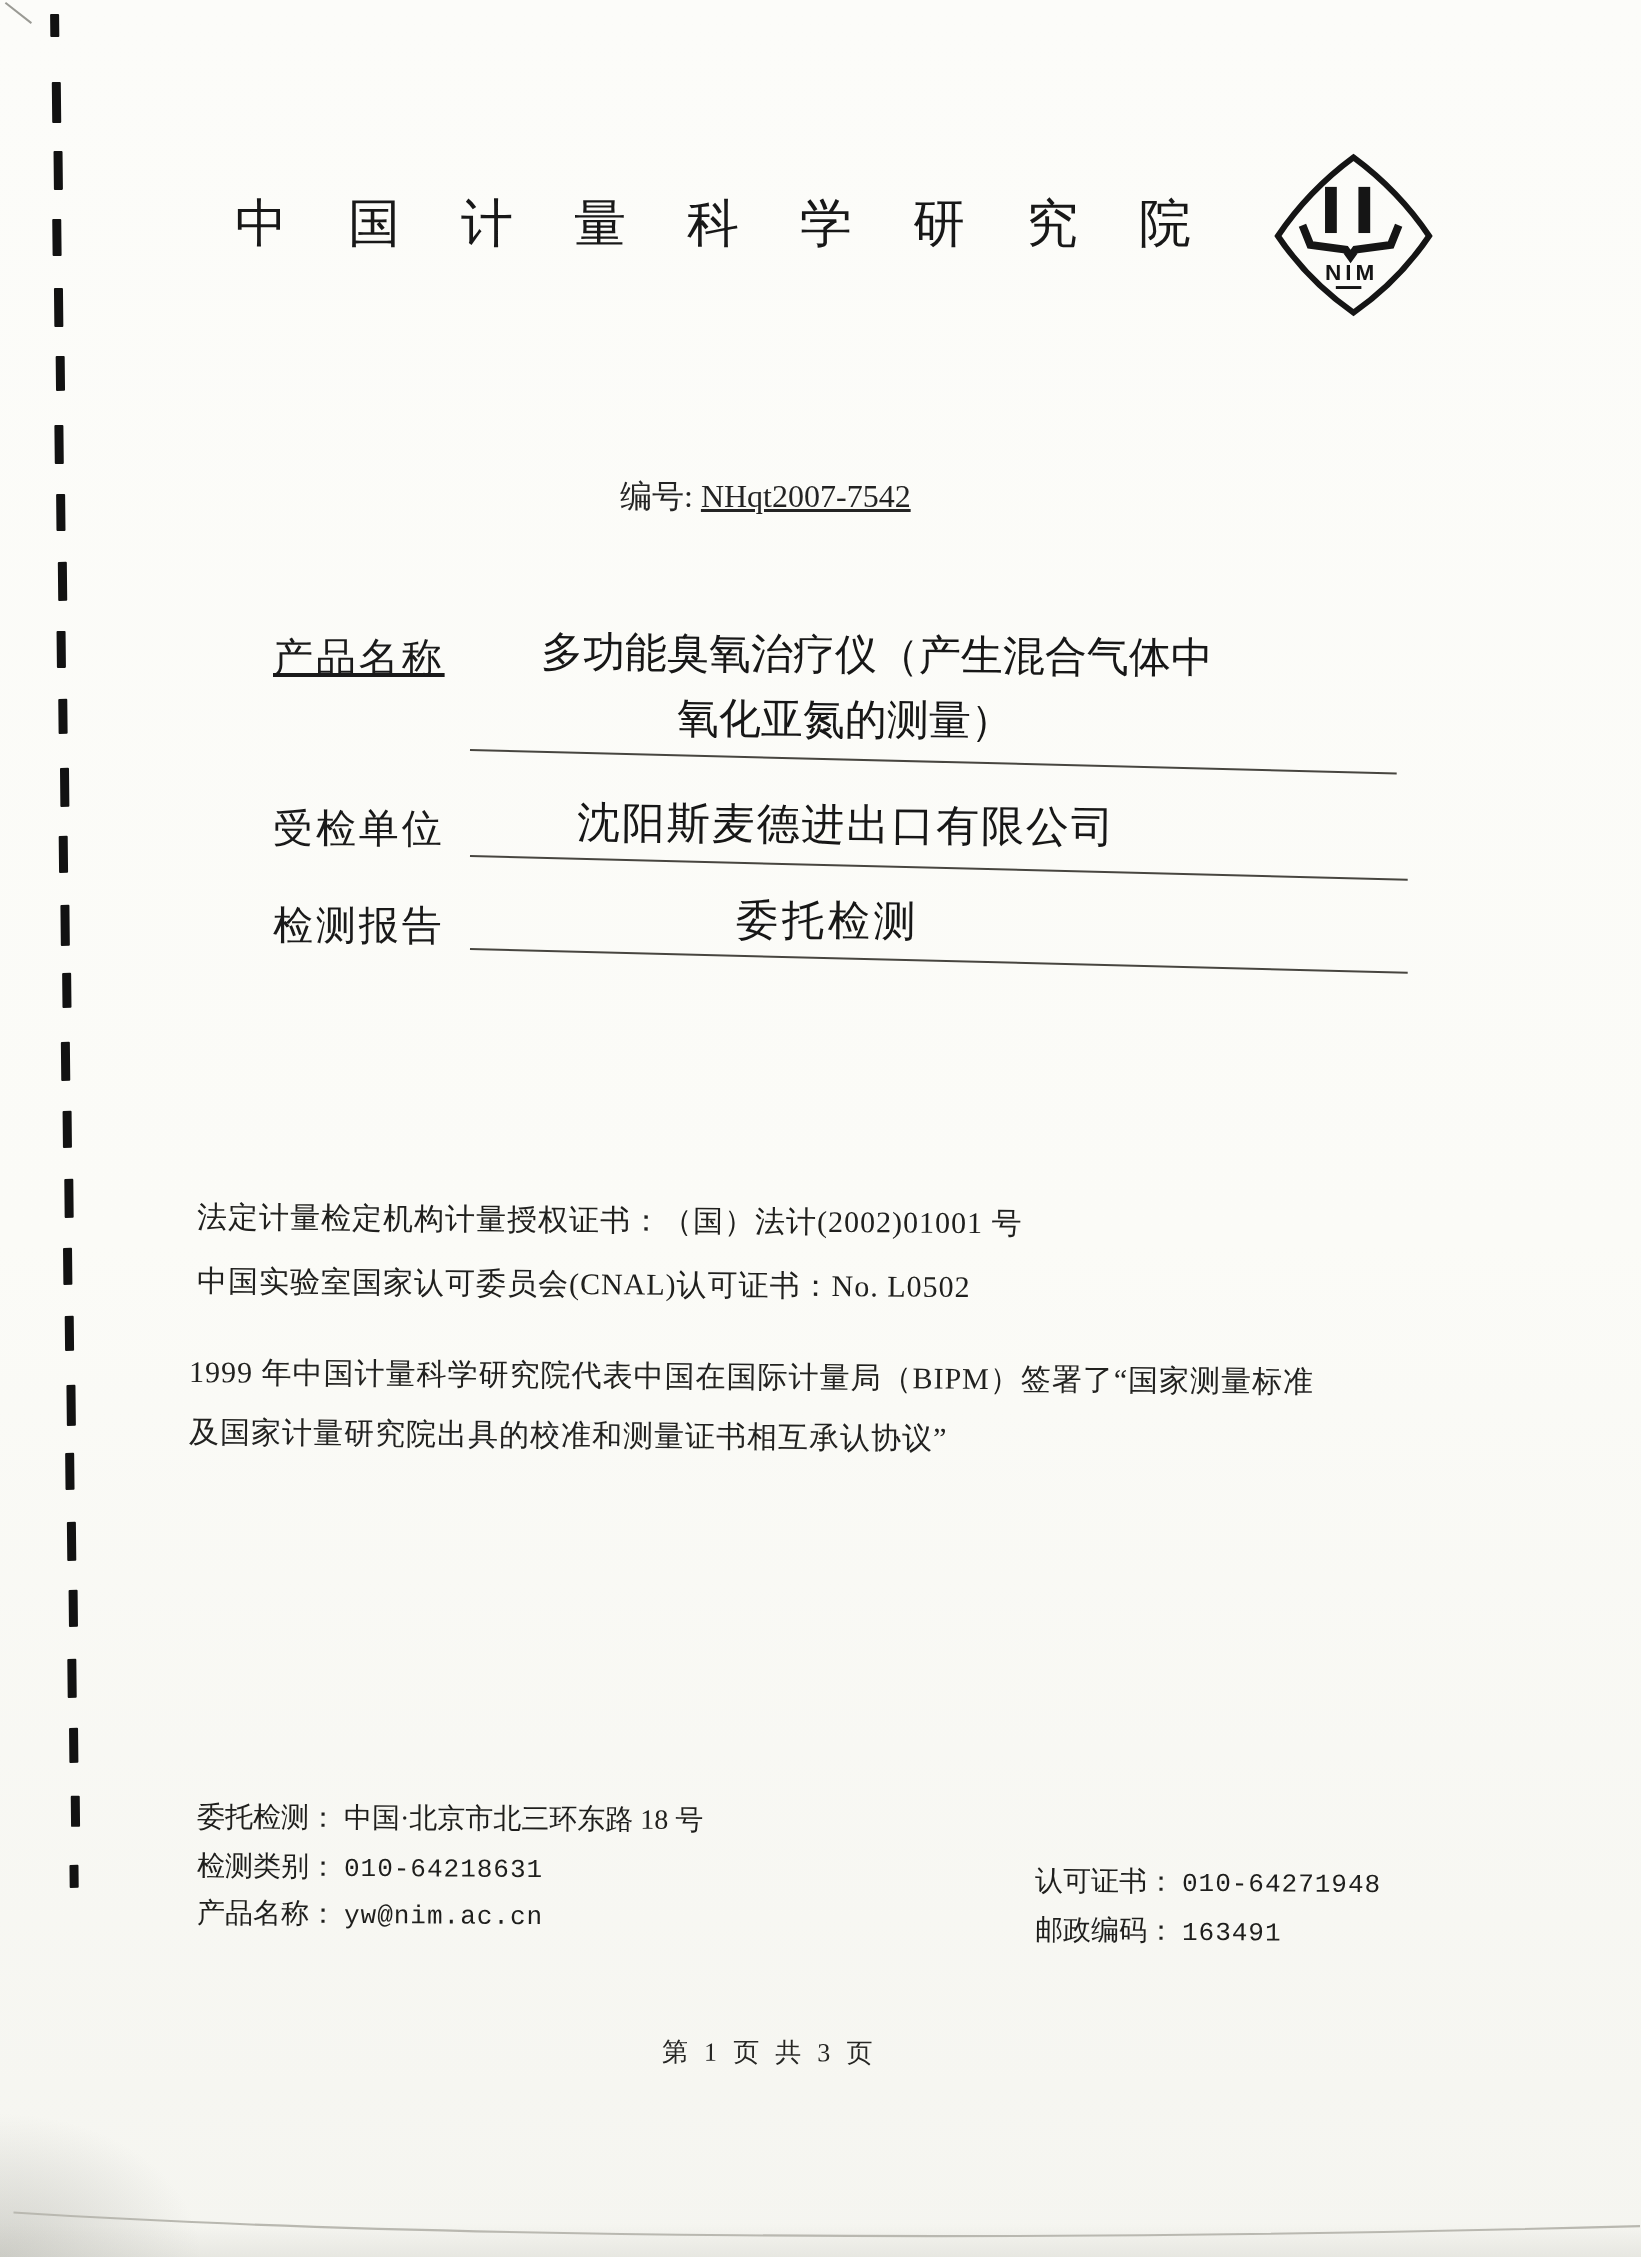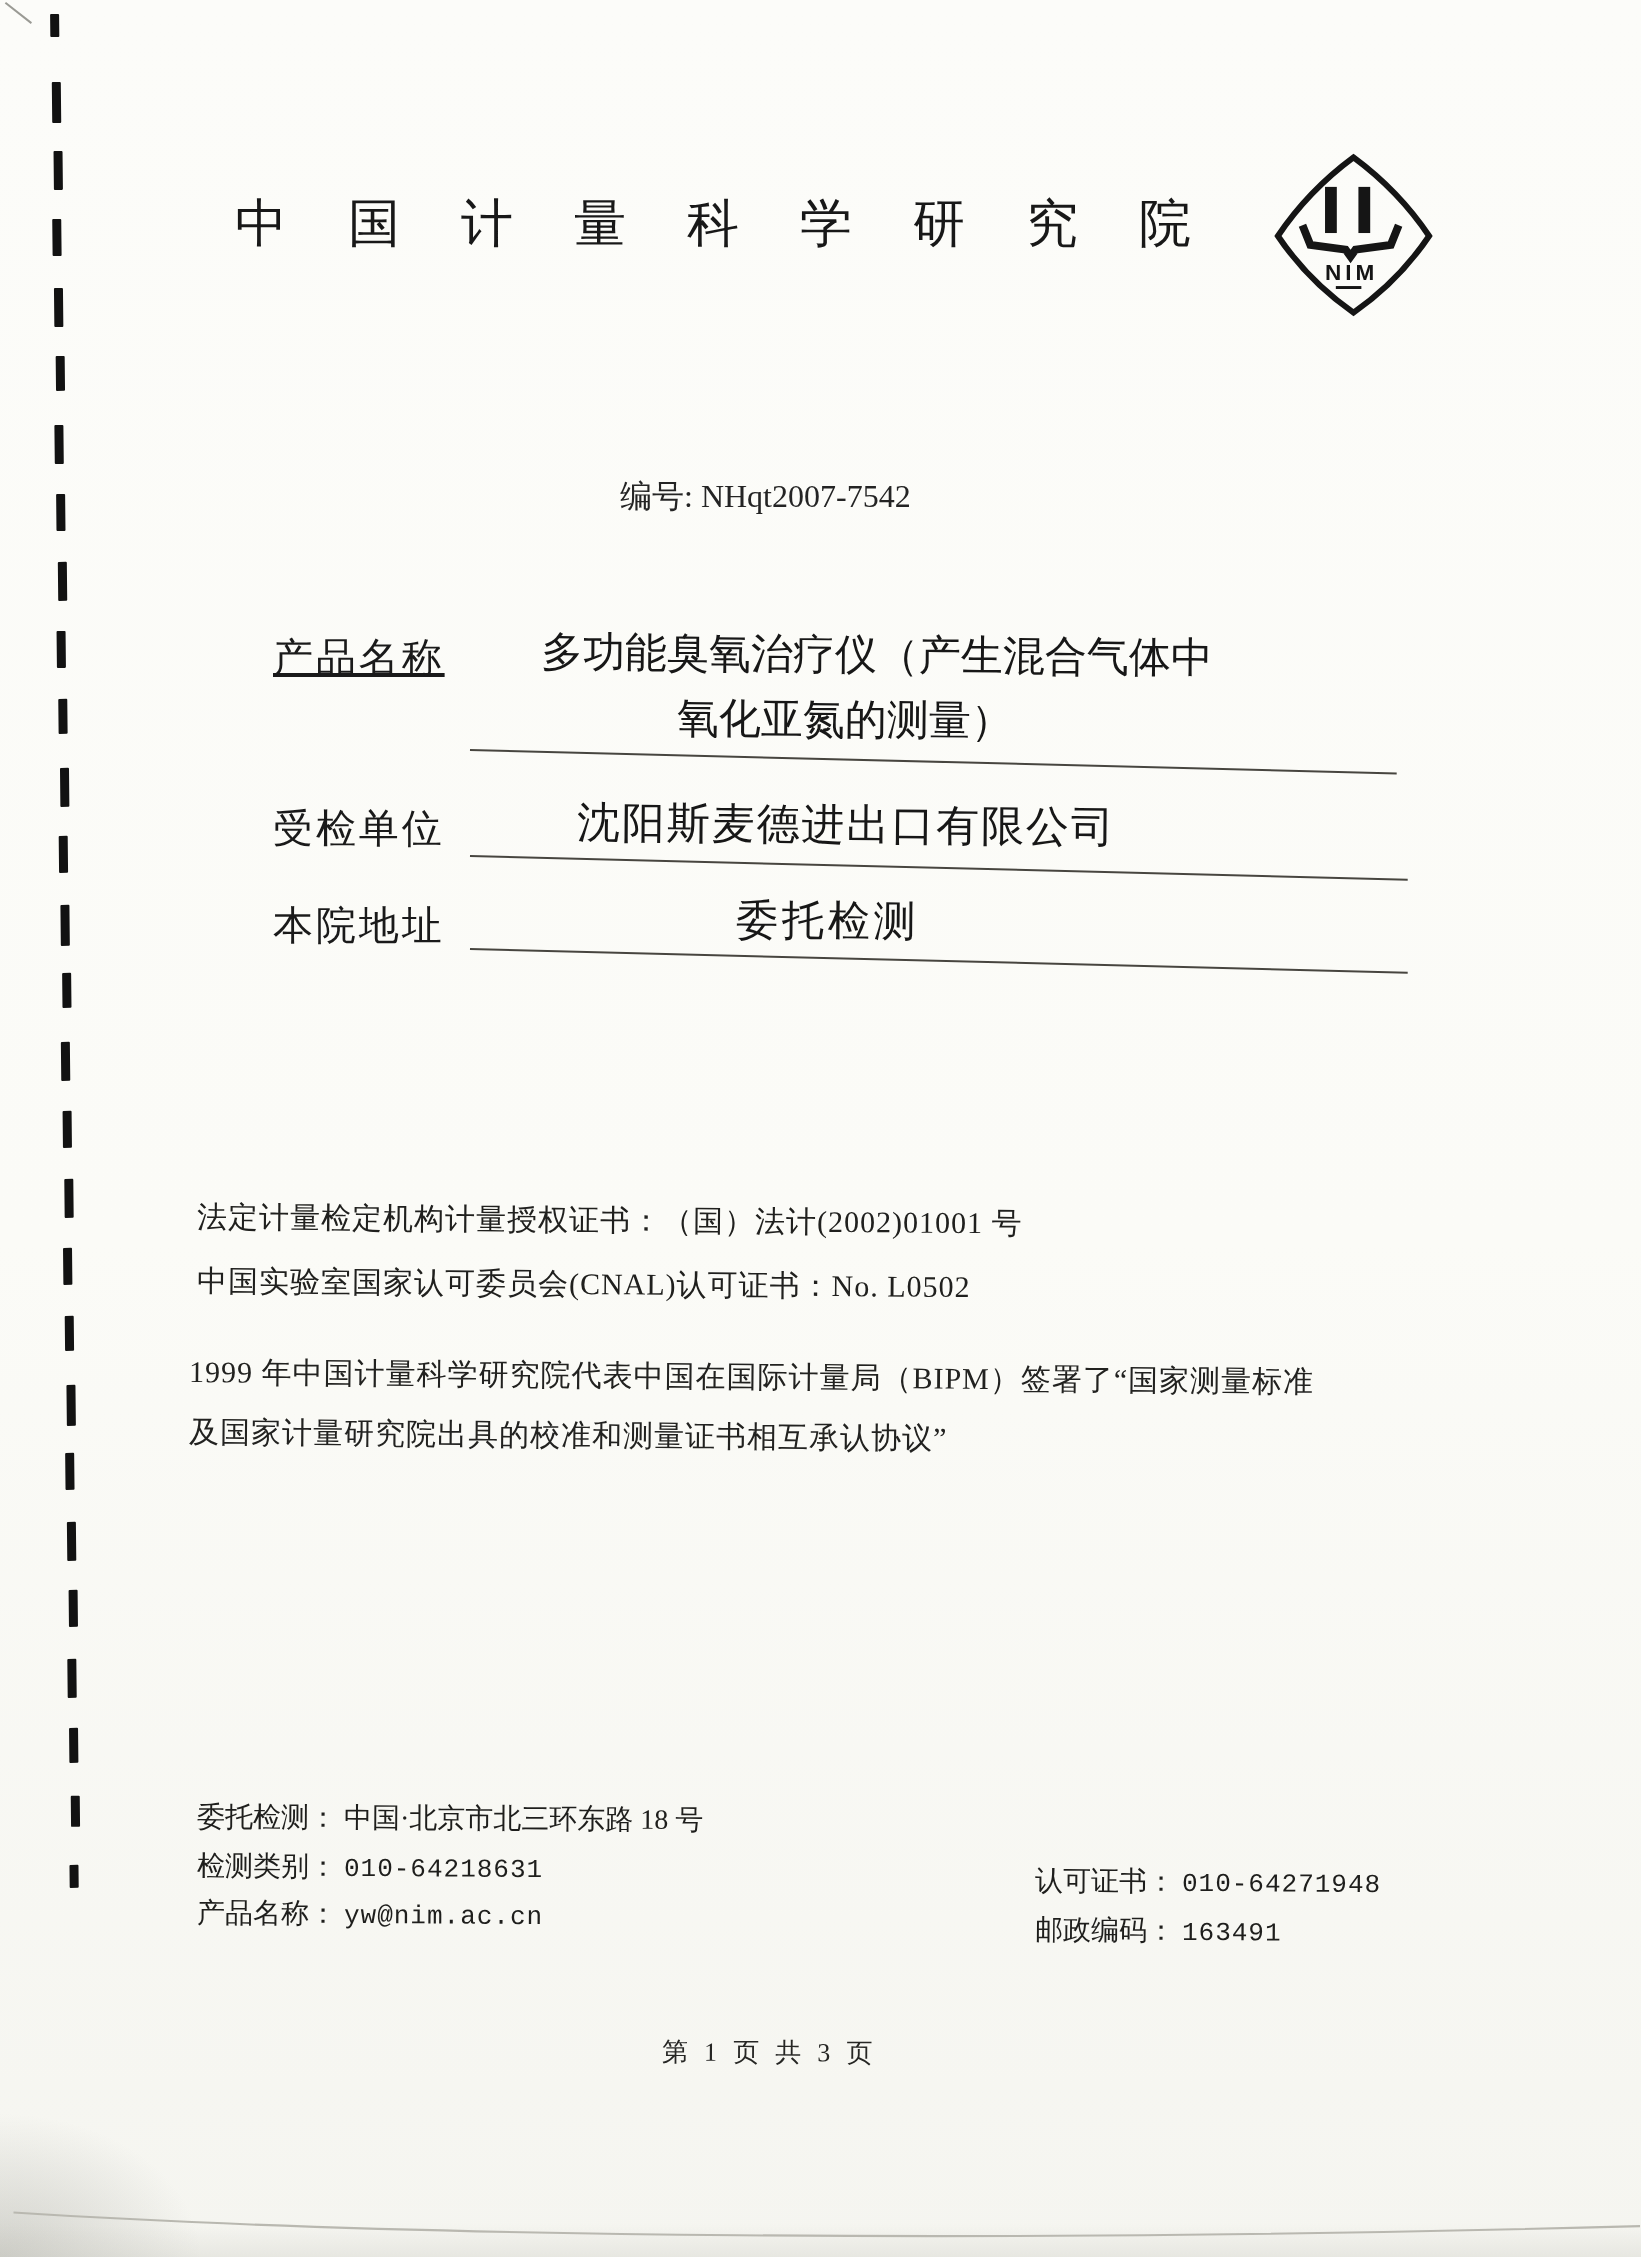--- a/index.html
+++ b/index.html
@@ -33,21 +33,21 @@
     left: 235px; top: 189px;
     font-size: 52px; letter-spacing: 61px; font-weight: normal;
     color: #181818;
   }
   .report-title {
     left: 494px; top: 326px;
     font-size: 108px; font-weight: bold; letter-spacing: 75px;
     color: #101010; margin: 0;
   }
   .report-number { left: 620px; top: 475px; font-size: 32px; color: #242424; }
-  .report-number .num { font-family: "Liberation Serif", serif; }
+  .report-number .num { font-family: "Liberation Serif", serif; text-decoration: underline; }
 
   .field-label { left: 273px; font-size: 40px; letter-spacing: 2.9px; color: #1a1a1a; }
   .field-value { font-size: 42px; color: #171717; transform: rotate(0.5deg); transform-origin: left center; }
   .underline {
     position: absolute; height: 1.9px; background: #47453f;
     transform: rotate(1.45deg); transform-origin: left center;
   }
 
   .acc-line { left: 197px; font-size: 30px; color: #20201e; transform: rotate(0.45deg); transform-origin: left center; letter-spacing: 1px; }
   .bipm-line { left: 189px; font-size: 30px; color: #222220; transform: rotate(0.5deg); transform-origin: left center; letter-spacing: 1px; }
@@ -126,21 +126,21 @@
 
   <div class="abs field-label" style="top:630px;text-decoration:underline;">产品名称</div>
   <div class="abs field-value" style="left:541px; top:624px;">多功能臭氧治疗仪（产生混合气体中</div>
   <div class="abs field-value" style="left:541px; top:689px; width:608px; text-align:center;">氧化亚氮的测量）</div>
   <div class="underline" style="left:470px; top:749px; width:927px;"></div>
 
   <div class="abs field-label" style="top:801px;">受检单位</div>
   <div class="abs field-value" style="left:577px; top:794px; font-size:43px; letter-spacing:1.9px;">沈阳斯麦德进出口有限公司</div>
   <div class="underline" style="left:470px; top:855px; width:938px;"></div>
 
-  <div class="abs field-label" style="top:898px;">本院地址</div>
+  <div class="abs field-label" style="top:898px;">检测报告</div>
   <div class="abs field-value" style="left:736px; top:892px; font-size:42px; letter-spacing:3.9px;">委托检测</div>
   <div class="underline" style="left:470px; top:948px; width:938px;"></div>
 
   <div class="abs acc-line" style="top:1197px;">法定计量检定机构计量授权证书：（国）法计(2002)01001 号</div>
   <div class="abs acc-line" style="top:1261px;">中国实验室国家认可委员会(CNAL)认可证书：No. L0502</div>
   <div class="abs bipm-line" style="top:1352px;">1999 年中国计量科学研究院代表中国在国际计量局（BIPM）签署了“国家测量标准</div>
   <div class="abs bipm-line" style="top:1412px;">及国家计量研究院出具的校准和测量证书相互承认协议”</div>
 
   <div class="abs contact-line" style="left:197px; top:1798px;">
     <span>委托检测：</span>

